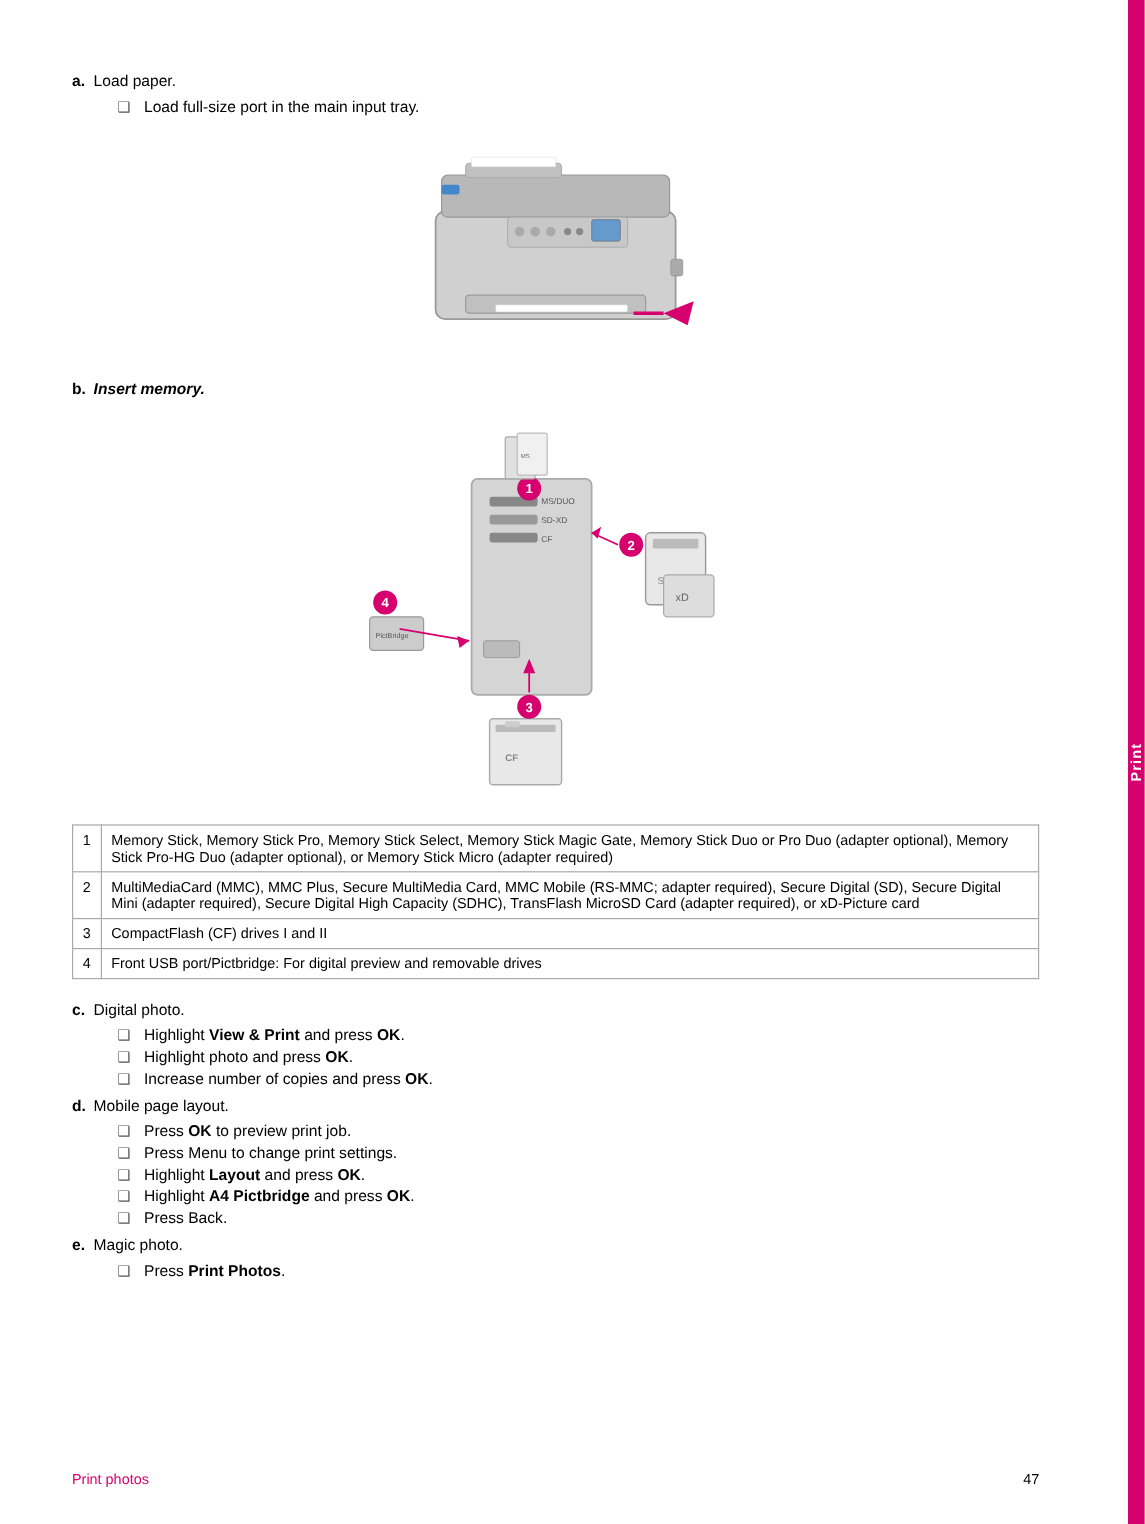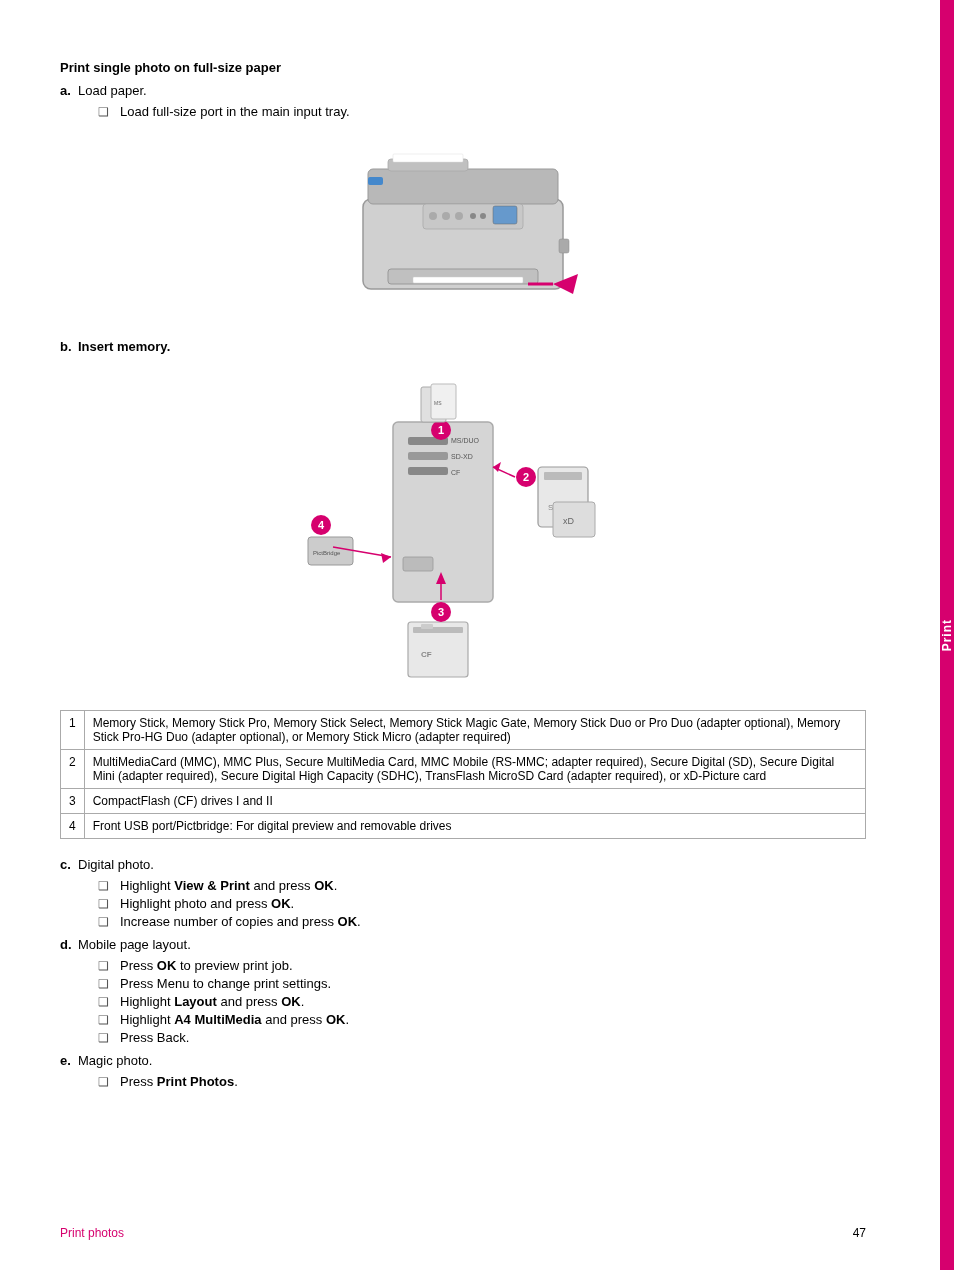--- a/index.html
+++ b/index.html
@@ -167,29 +167,28 @@
 
     .footer-left {
       color: #d6006e;
     }
 
     .footer-right {
       color: #000;
       margin-left: 47px;
     }
 
-    .bold { font-weight: bold; }
+    .bold { font-weight: bold; font-style: italic; }
   </style>
 </head>
 <body>
 
 <div class="page-container">
   <div class="main-content">
 
-    <p class="section-title">Print single photo on full-size paper</p>
 
     <div class="step-block">
       <div class="step-row">
         <span class="step-letter">a.</span>
         <span class="step-text">Load paper.</span>
       </div>
       <div class="checkbox-list">
         <div class="checkbox-item">
           <span class="checkbox-icon">❑</span>
           <span>Load full-size port in the main input tray.</span>
@@ -355,21 +354,21 @@
           <div class="checkbox-item">
             <span class="checkbox-icon">❑</span>
             <span>Press Menu to change print settings.</span>
           </div>
           <div class="checkbox-item">
             <span class="checkbox-icon">❑</span>
             <span>Highlight <strong>Layout</strong> and press <strong>OK</strong>.</span>
           </div>
           <div class="checkbox-item">
             <span class="checkbox-icon">❑</span>
-            <span>Highlight <strong>A4 MultiMedia</strong> and press <strong>OK</strong>.</span>
+            <span>Highlight <strong>A4 Pictbridge</strong> and press <strong>OK</strong>.</span>
           </div>
           <div class="checkbox-item">
             <span class="checkbox-icon">❑</span>
             <span>Press Back.</span>
           </div>
         </div>
       </div>
 
       <div class="step-block">
         <div class="step-row">

